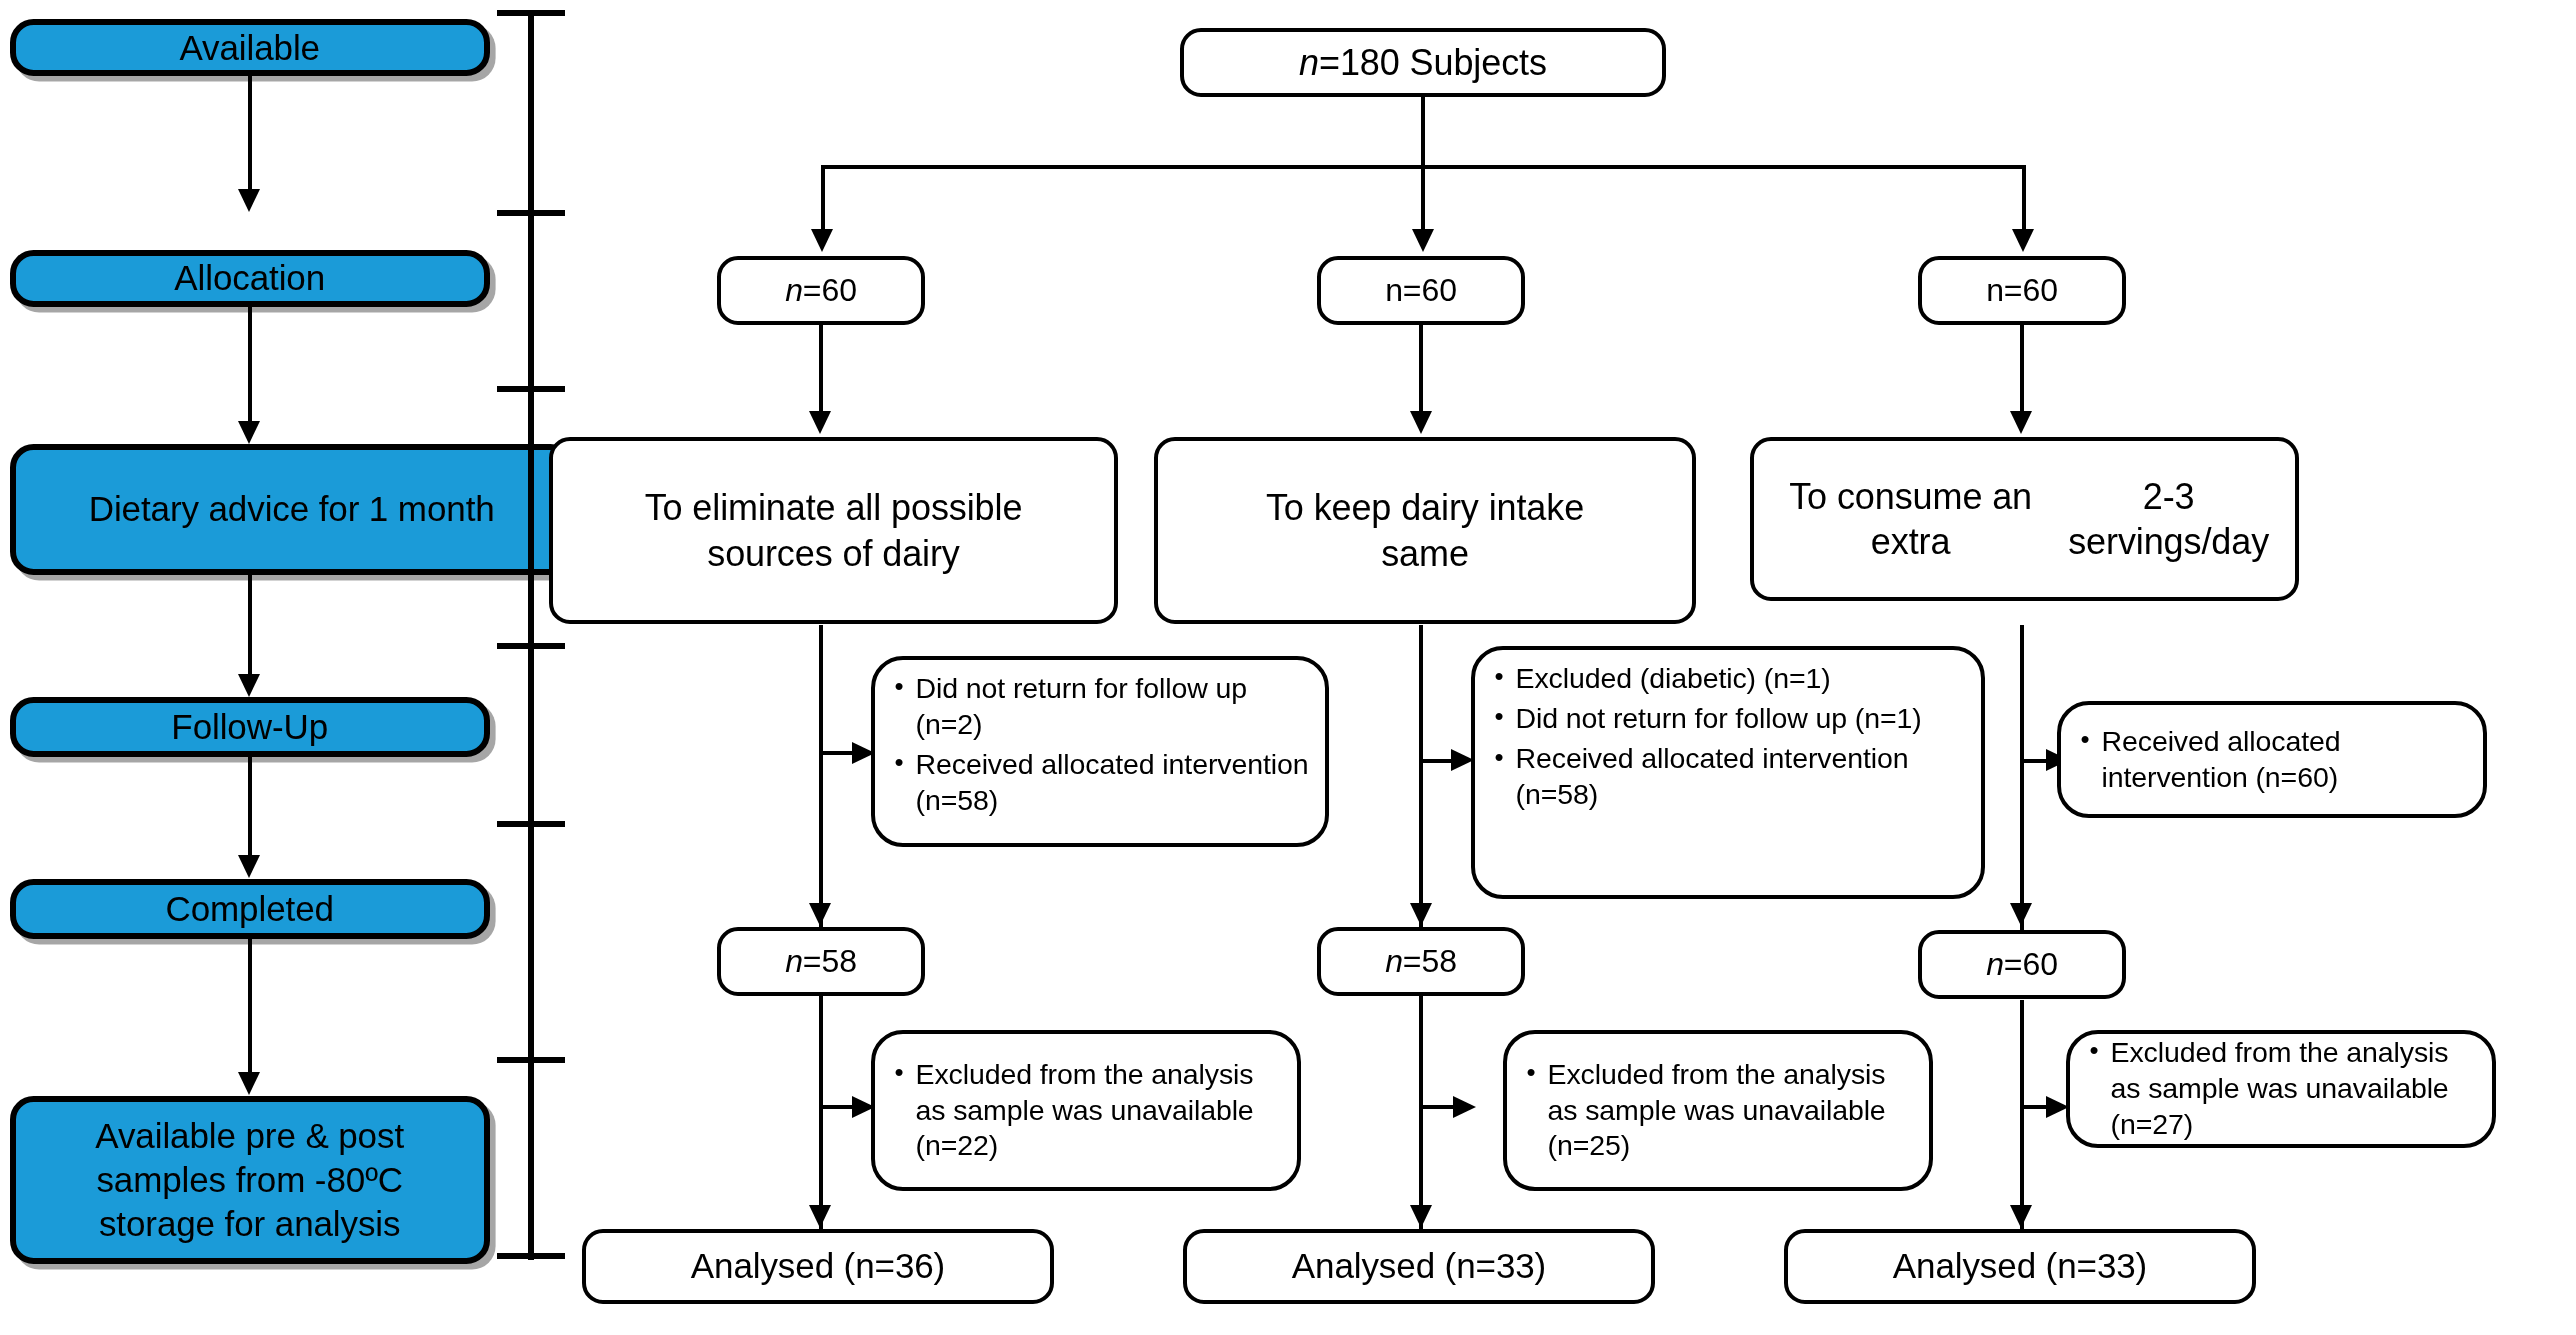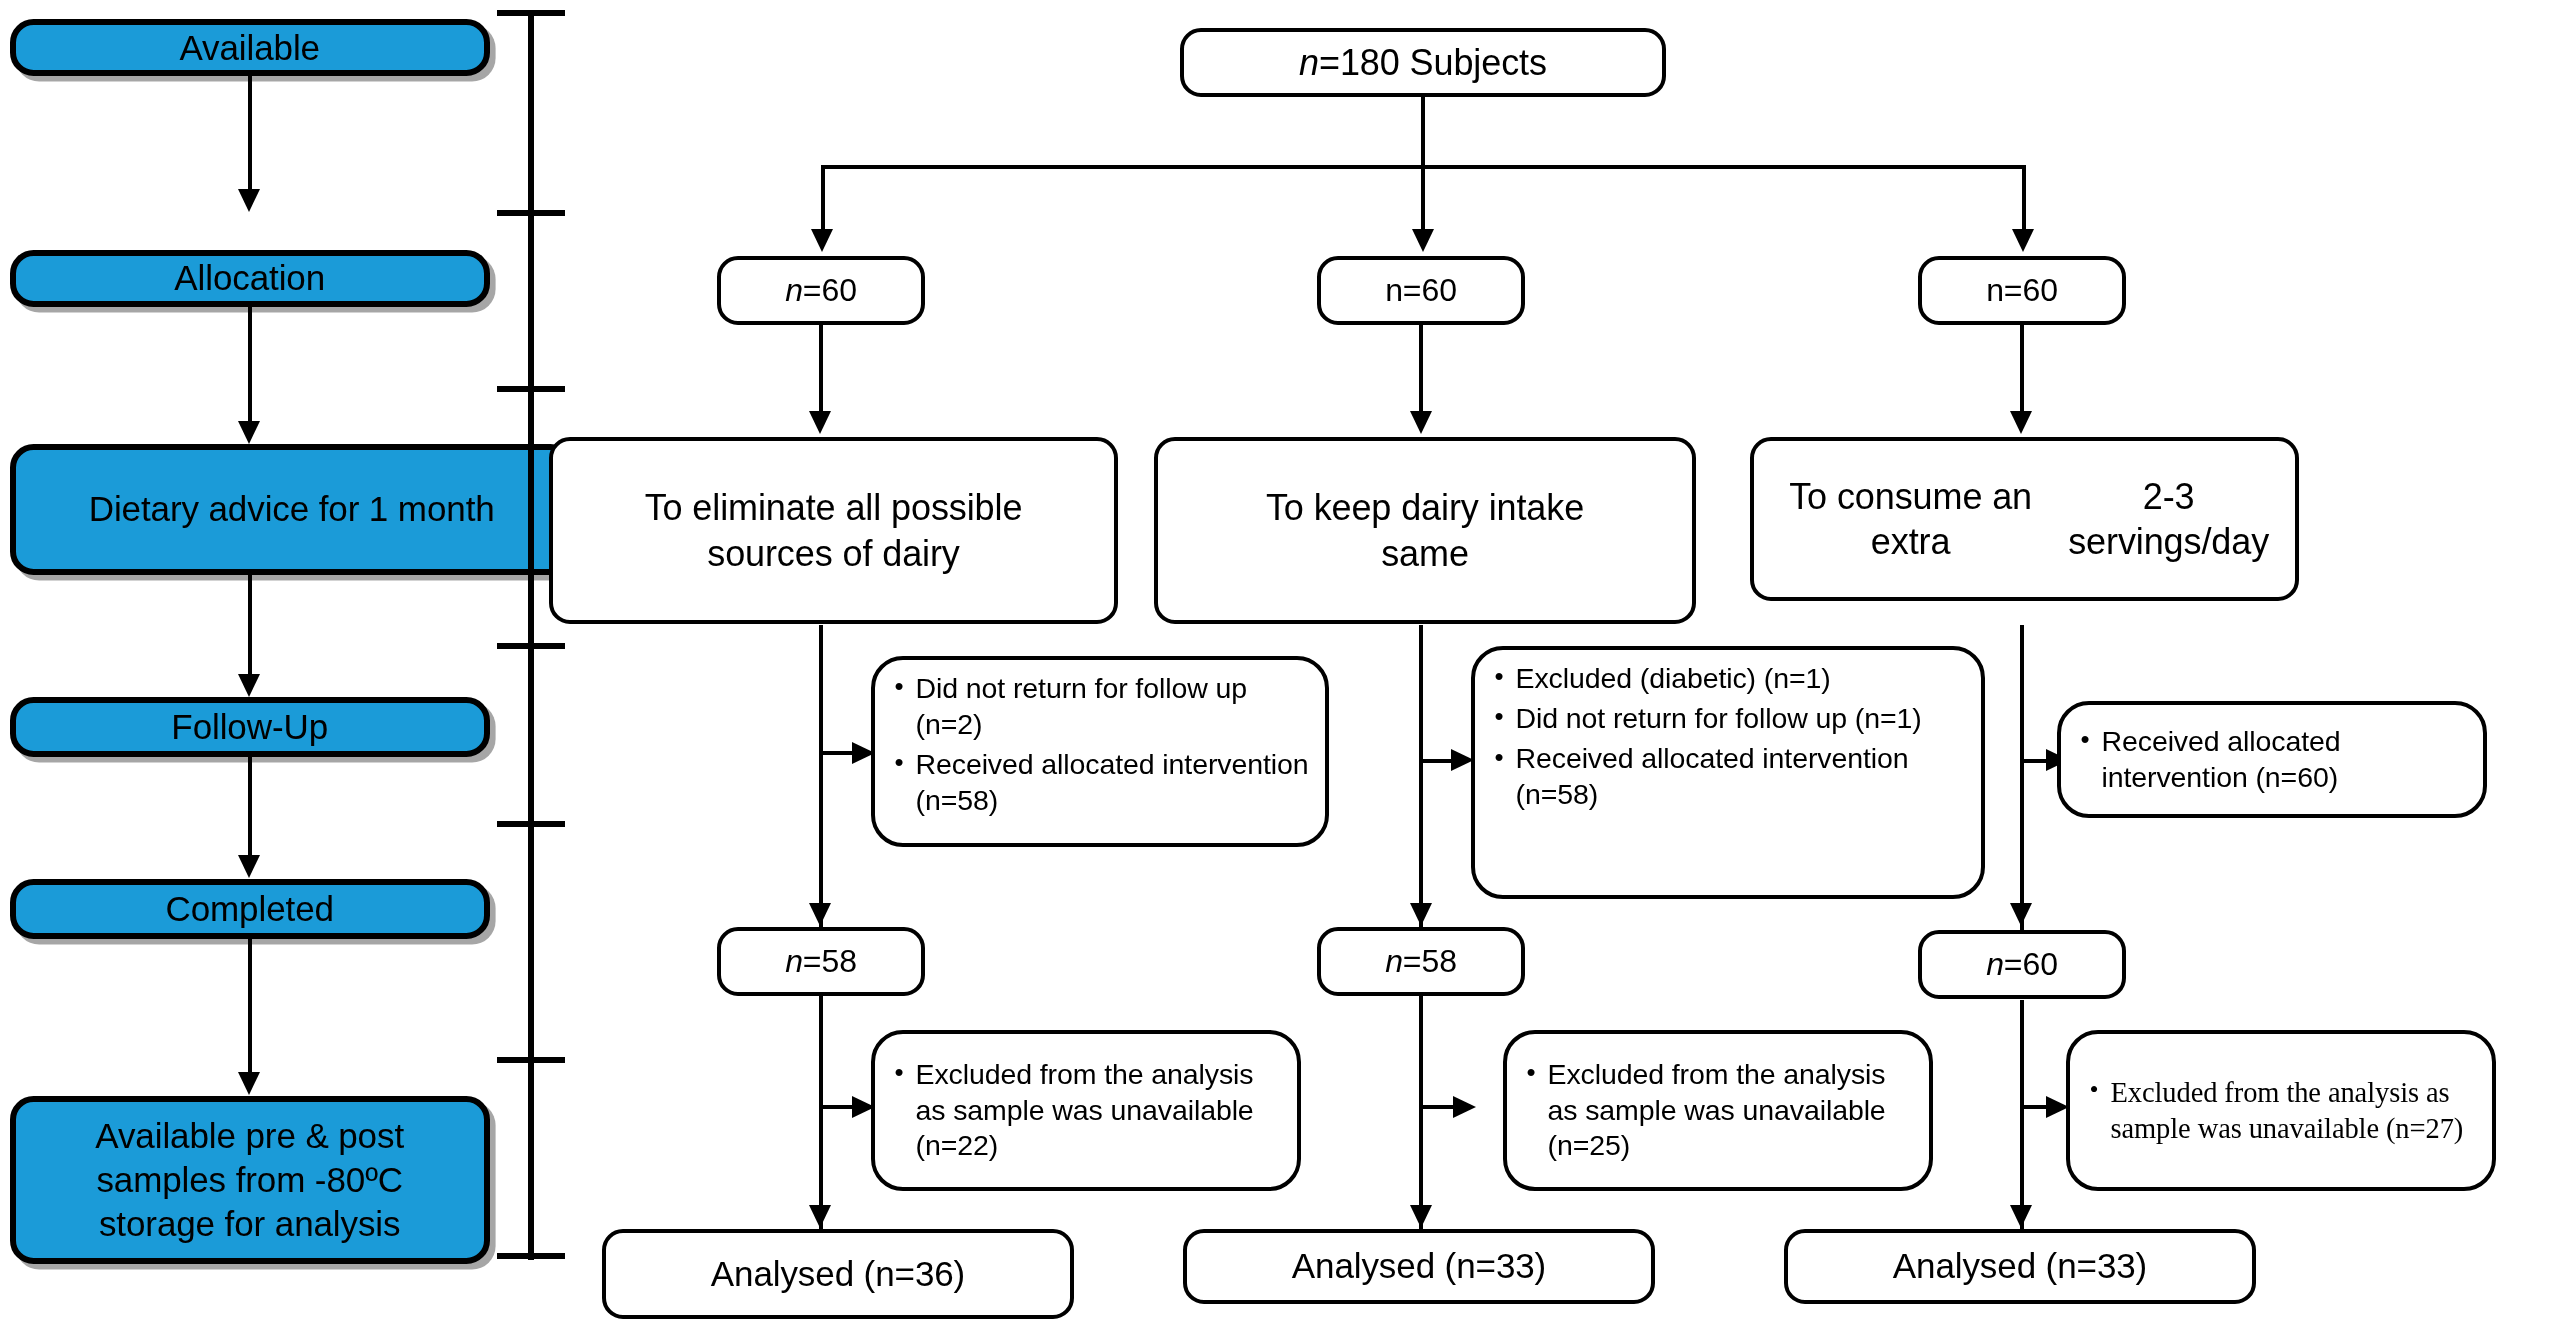--- a/index.html
+++ b/index.html
@@ -227,27 +227,27 @@
   <div class="box bullets" style="left:1471px;top:1030px;width:430px;height:161px;display:flex;align-items:center;margin-left:32px;">
     <ul style="width:100%;">
       <li>Excluded from the analysis as sample was unavailable (n=25)</li>
     </ul>
   </div>
 
   <div class="vline" style="left:2020px;top:1000px;height:233px;"></div>
   <div class="arrow-down" style="left:2010px;top:1205px;"></div>
   <div class="hline" style="left:2020px;top:1105px;width:33px;"></div>
   <div class="arrow-right" style="left:2046px;top:1096px;"></div>
-  <div class="box bullets" style="left:2066px;top:1030px;width:430px;height:161px;display:flex;font-family:Liberation Serif, serif;">
+  <div class="box bullets" style="left:2066px;top:1030px;width:430px;height:118px;display:flex;">
     <ul style="width:100%;">
       <li>Excluded from the analysis as sample was unavailable (n=27)</li>
     </ul>
   </div>
 
-  <div class="box analysed" style="left:582px;top:1229px;width:472px;height:90px;margin-left:20px;">
+  <div class="box analysed" style="left:582px;top:1229px;width:472px;height:75px;">
     <span>Analysed (n=36)</span>
   </div>
   <div class="box analysed" style="left:1183px;top:1229px;width:472px;height:75px;">
     <span>Analysed (n=33)</span>
   </div>
   <div class="box analysed" style="left:1784px;top:1229px;width:472px;height:75px;">
     <span>Analysed (n=33)</span>
   </div>
 
 </div>

